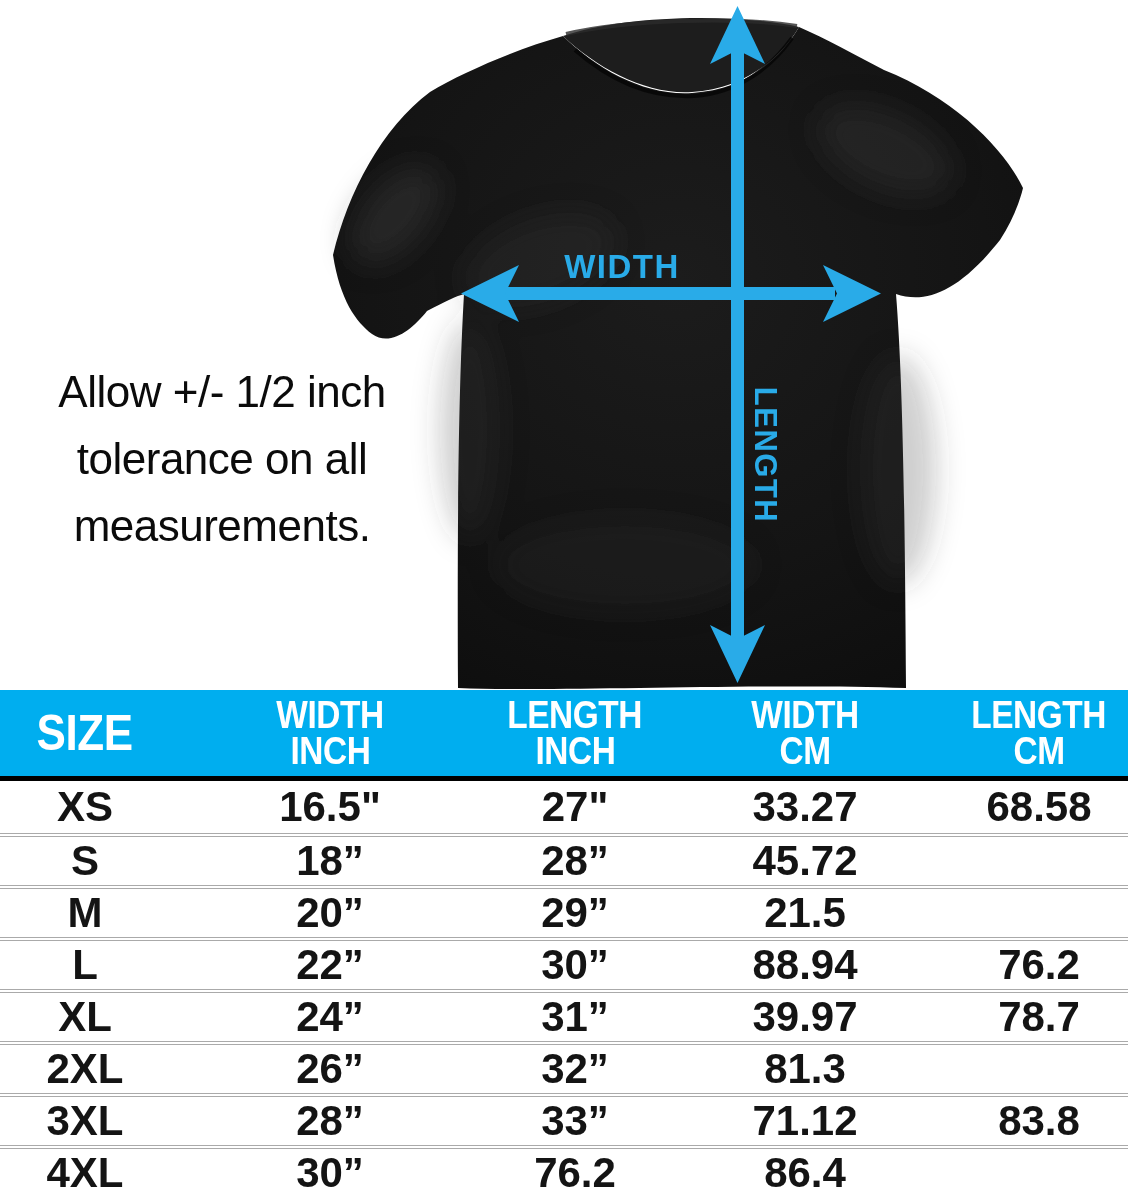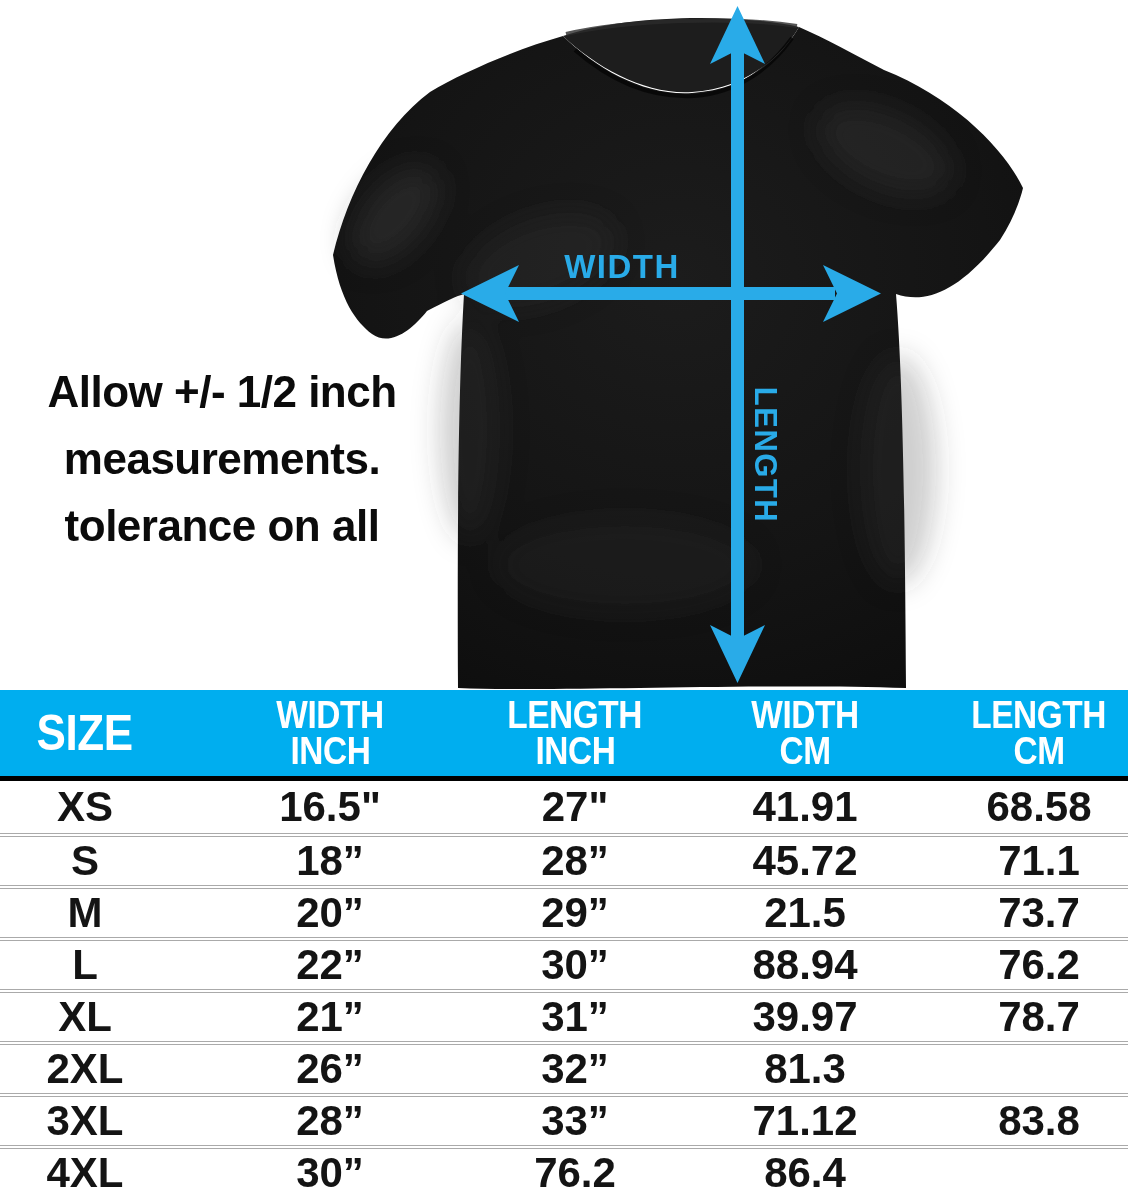--- a/index.html
+++ b/index.html
@@ -17,21 +17,21 @@
   
   .hero { position: absolute; top: 0; left: 0; width: 1128px; height: 690px; }
   .hero svg { position: absolute; top: 0; left: 0; }
 
   .note {
     position: absolute;
     left: 0;
     top: 358px;
     width: 444px;
     text-align: center;
-    font-weight: bold;
+    font-weight: normal;
     font-size: 44px;
     line-height: 67px;
     color: #0b0b0b;
     letter-spacing: -0.5px;
   }
 
   .width-label {
     position: absolute;
     left: 622px;
     top: 267px;
@@ -175,22 +175,22 @@
         <polygon points="461,293.5 519,265 505,293.5 519,322"></polygon>
         <polygon points="881,293.5 823,265 837,293.5 823,322"></polygon>
       </g>
     </svg>
 
     <div class="width-label">WIDTH</div>
     <div class="length-label">LENGTH</div>
 
     <div class="note">
       <div>Allow +/- 1/2 inch</div>
+      <div>tolerance on all</div>
       <div>measurements.</div>
-      <div>tolerance on all</div>
     </div>
   </div>
 
   <div class="size-table">
 
     <div class="thead">
       <div class="th size-col">
         <span class="cond">SIZE</span>
       </div>
       <div class="th">
@@ -212,51 +212,49 @@
     </div>
 
     <div class="thick-divider"></div>
 
     <div class="tbody">
 
       <div class="tr">
         <div class="td">XS</div>
         <div class="td">16.5"</div>
         <div class="td">27"</div>
-        <div class="td">41.91</div>
+        <div class="td">33.27</div>
         <div class="td">68.58</div>
       </div>
 
       <div class="tr">
         <div class="td">S</div>
         <div class="td">18”</div>
         <div class="td">28”</div>
         <div class="td">45.72</div>
-        <div class="td">71.1</div>
       </div>
 
       <div class="tr">
         <div class="td">M</div>
         <div class="td">20”</div>
         <div class="td">29”</div>
         <div class="td">21.5</div>
-        <div class="td">73.7</div>
       </div>
 
       <div class="tr">
         <div class="td">L</div>
         <div class="td">22”</div>
         <div class="td">30”</div>
         <div class="td">88.94</div>
         <div class="td">76.2</div>
       </div>
 
       <div class="tr">
         <div class="td">XL</div>
-        <div class="td">21”</div>
+        <div class="td">24”</div>
         <div class="td">31”</div>
         <div class="td">39.97</div>
         <div class="td">78.7</div>
       </div>
 
       <div class="tr">
         <div class="td">2XL</div>
         <div class="td">26”</div>
         <div class="td">32”</div>
         <div class="td">81.3</div>

